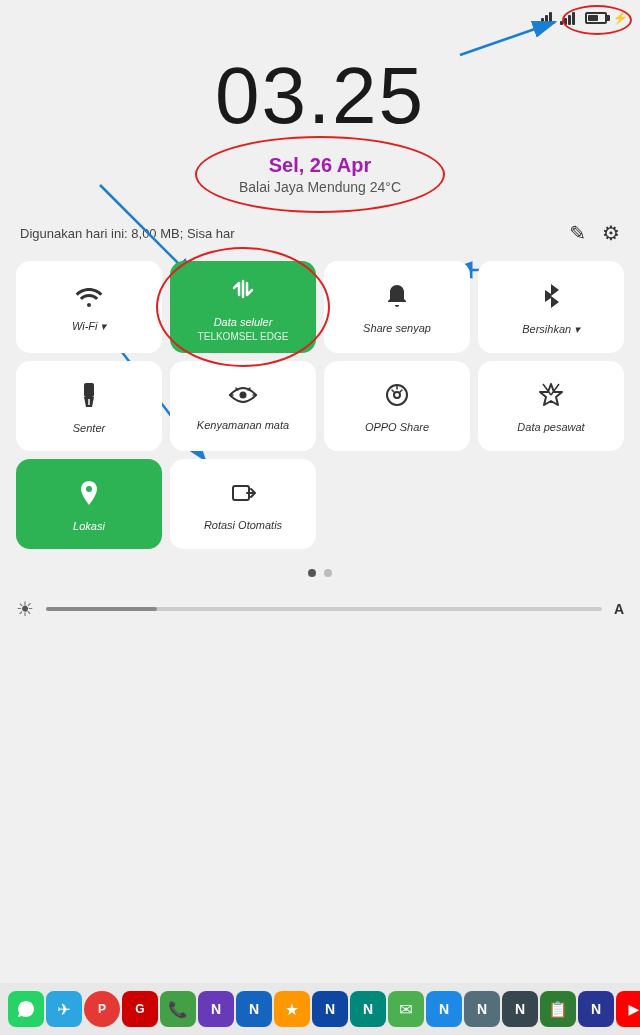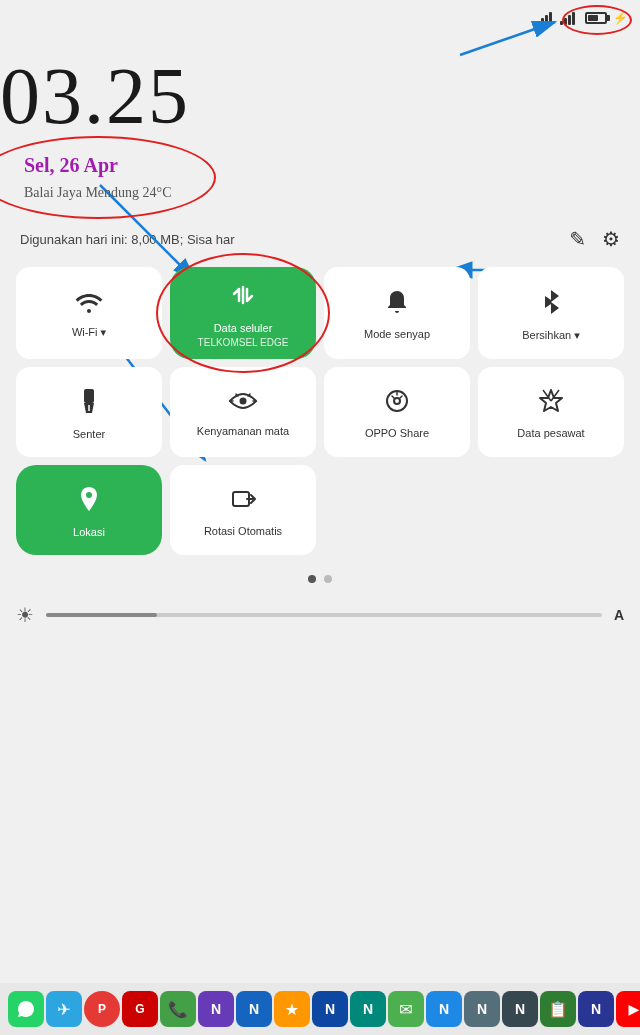--- a/index.html
+++ b/index.html
@@ -80,40 +80,39 @@
       position: absolute;
       top: 0;
       left: 0;
       width: 100%;
       height: 100%;
       pointer-events: none;
     }
 
     
     .clock-section {
-      text-align: left;
+      text-align: center;
       padding-top: 20px;
-      font-family: Liberation Serif, serif;
     }
     .clock-time {
       font-size: 80px;
       font-weight: 300;
       color: #1a1a1a;
       letter-spacing: 2px;
       line-height: 1;
     }
     .date-text {
       font-size: 20px;
       font-weight: 600;
       color: #a21caf;
     }
     .location-text {
       font-size: 14px;
       color: #555;
-      margin-top: 8px;
+      margin-top: 2px;
     }
     .date-circle-outline {
       position: absolute;
       top: -10px;
       left: -20px;
       right: -20px;
       bottom: -10px;
       border: 2.5px solid #e02020;
       border-radius: 50%;
       pointer-events: none;
@@ -149,37 +148,37 @@
       flex-direction: column;
       align-items: center;
       justify-content: center;
       padding: 14px 8px 10px;
       cursor: pointer;
       min-height: 90px;
       position: relative;
     }
     .quick-item.active {
       background: #2db254;
-      border-radius: 20px;
     }
     .quick-item.active .icon-svg { color: white; }
     .quick-item.active .item-label { color: white; }
     .quick-item.active .item-sublabel { color: rgba(255,255,255,0.85); }
 
     .icon-svg {
       font-size: 24px;
       color: #333;
       margin-bottom: 8px;
       line-height: 1;
     }
     .item-label {
       font-size: 11px;
       color: #333;
       text-align: center;
       line-height: 1.3;
+      font-style: italic;
     }
     .item-sublabel {
       font-size: 10px;
       color: #888;
       text-align: center;
       margin-top: 2px;
       line-height: 1.2;
     }
 
     
@@ -356,21 +355,21 @@
     <div class="item-sublabel">TELKOMSEL EDGE</div>
   </div>
 
   <div class="quick-item">
     <div class="icon-svg">
       <svg width="24" height="26" viewBox="0 0 24 26" fill="none">
         <path d="M12 2C8.13 2 5 5.13 5 9v7l-2 2v1h18v-1l-2-2V9c0-3.87-3.13-7-7-7z" fill="#333"></path>
         <path d="M12 24c1.1 0 2-.9 2-2h-4c0 1.1.9 2 2 2z" fill="#333"></path>
       </svg>
     </div>
-    <div class="item-label">Mode senyap</div>
+    <div class="item-label">Share senyap</div>
   </div>
 
   <div class="quick-item">
     <div class="icon-svg">
       <svg width="20" height="28" viewBox="0 0 20 28" fill="none">
         <path d="M10 2l8 6-8 6 8 6-8 6V16l-6 4V8l6 4V2z" fill="#333"></path>
       </svg>
     </div>
     <div class="item-label">Bersihkan ▾</div>
   </div>

